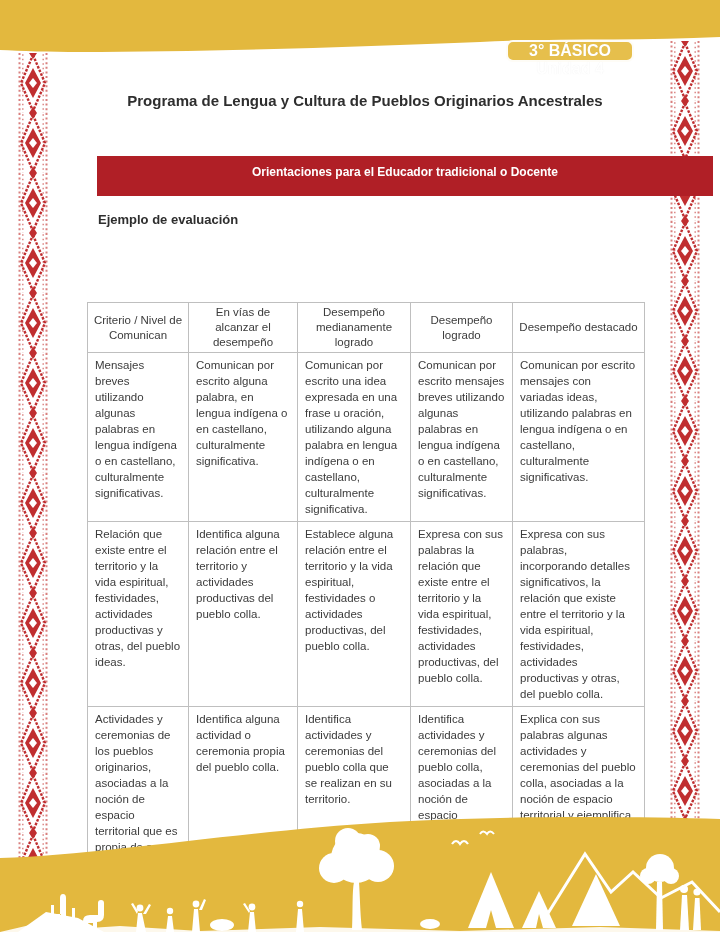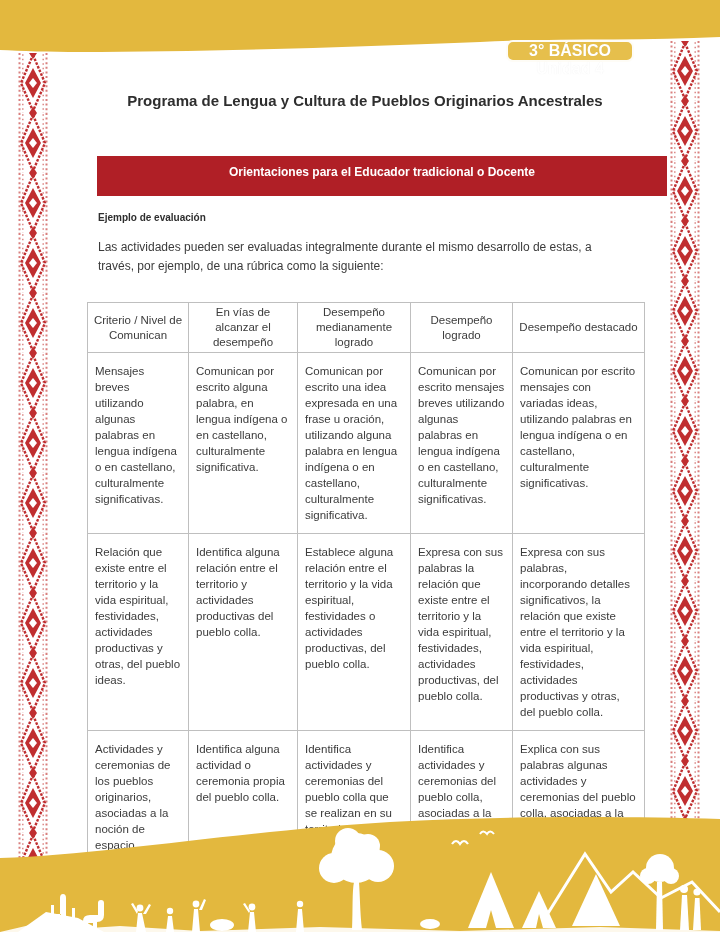--- a/index.html
+++ b/index.html
@@ -22,33 +22,33 @@
          color:#fff;font-weight:bold;font-size:16px;text-align:center;line-height:18px;
          text-shadow:0 0 1px rgba(0,0,0,.08);}
 
   .side-border{position:absolute;top:0;z-index:1;}
   .side-border.left{left:18px;top:53px;}
   .side-border.right{left:670px;top:41px;}
   .title{position:absolute;left:87px;top:92px;width:556px;text-align:center;
          font-size:15px;font-weight:bold;color:#2e2e2e;z-index:2;}
   .subtitle{position:absolute;left:87px;top:122px;width:556px;text-align:center;
             font-size:14px;font-weight:bold;color:#2e2e2e;z-index:2;}
-  .banner{position:absolute;left:97px;top:156px;width:570px;height:40px;background:var(--banner-red);
+  .banner{position:absolute;left:97px;top:156px;width:616px;height:40px;background:var(--banner-red);
           color:#fff;font-weight:bold;font-size:12px;text-align:center;padding-top:9px;z-index:2;}
-  .section-heading{position:absolute;left:98px;top:212px;font-size:10px;font-weight:bold;color:#2e2e2e;z-index:2;}
+  .section-heading{position:absolute;left:98px;top:212px;font-size:13px;font-weight:bold;color:#2e2e2e;z-index:2;}
   .intro{position:absolute;left:98px;top:238px;width:528px;font-size:12px;line-height:1.6;z-index:2;}
 
   table.rubric{position:absolute;left:87px;top:302px;width:557px;z-index:2;
                border-collapse:collapse;table-layout:fixed;}
   table.rubric col.c0{width:101px;} table.rubric col.c1{width:109px;}
   table.rubric col.c2{width:113px;} table.rubric col.c3{width:102px;}
   table.rubric col.c4{width:132px;}
   table.rubric th,table.rubric td{border:1px solid var(--table-border);
         font-size:11.5px;line-height:16px;font-weight:normal;color:var(--text);
-        padding:10px 7px;overflow:hidden;}
+        padding:4px 7px;overflow:hidden;}
   table.rubric th{height:50px;text-align:center;vertical-align:middle;padding:2px 4px;line-height:15px;}
   table.rubric td{text-align:left;vertical-align:top;}
   tr.r0 td{height:156px;} tr.r1 td{height:155px;} tr.r2 td{height:152px;}
 
   .bottom-band{position:absolute;left:0;bottom:0;width:720px;height:120px;z-index:3;}
 </style>
 </head>
 <body>
 
 <div class="page">
@@ -77,21 +77,20 @@
     <rect x="0" y="0" width="30" height="807" fill="url(#textile)"></rect>
   </svg>
 
   <svg class="side-border right" width="30" height="790" viewBox="0 0 30 790" aria-hidden="true">
     <rect x="0" y="0" width="30" height="790" fill="url(#textile)"></rect>
   </svg>
 
   <div class="title">Programa de Lengua y Cultura de Pueblos Originarios Ancestrales</div>
   <div class="banner">Orientaciones para el Educador tradicional o Docente</div>
   <div class="section-heading">Ejemplo de evaluación</div>
-  <p class="intro">Las actividades pueden ser evaluadas integralmente durante el mismo desarrollo de estas, a través, por ejemplo, de una rúbrica como la siguiente:</p>
 
   <table class="rubric">
     <colgroup>
         <col class="c0">
         <col class="c1">
         <col class="c2">
         <col class="c3">
         <col class="c4">
       </colgroup>
     <thead>

